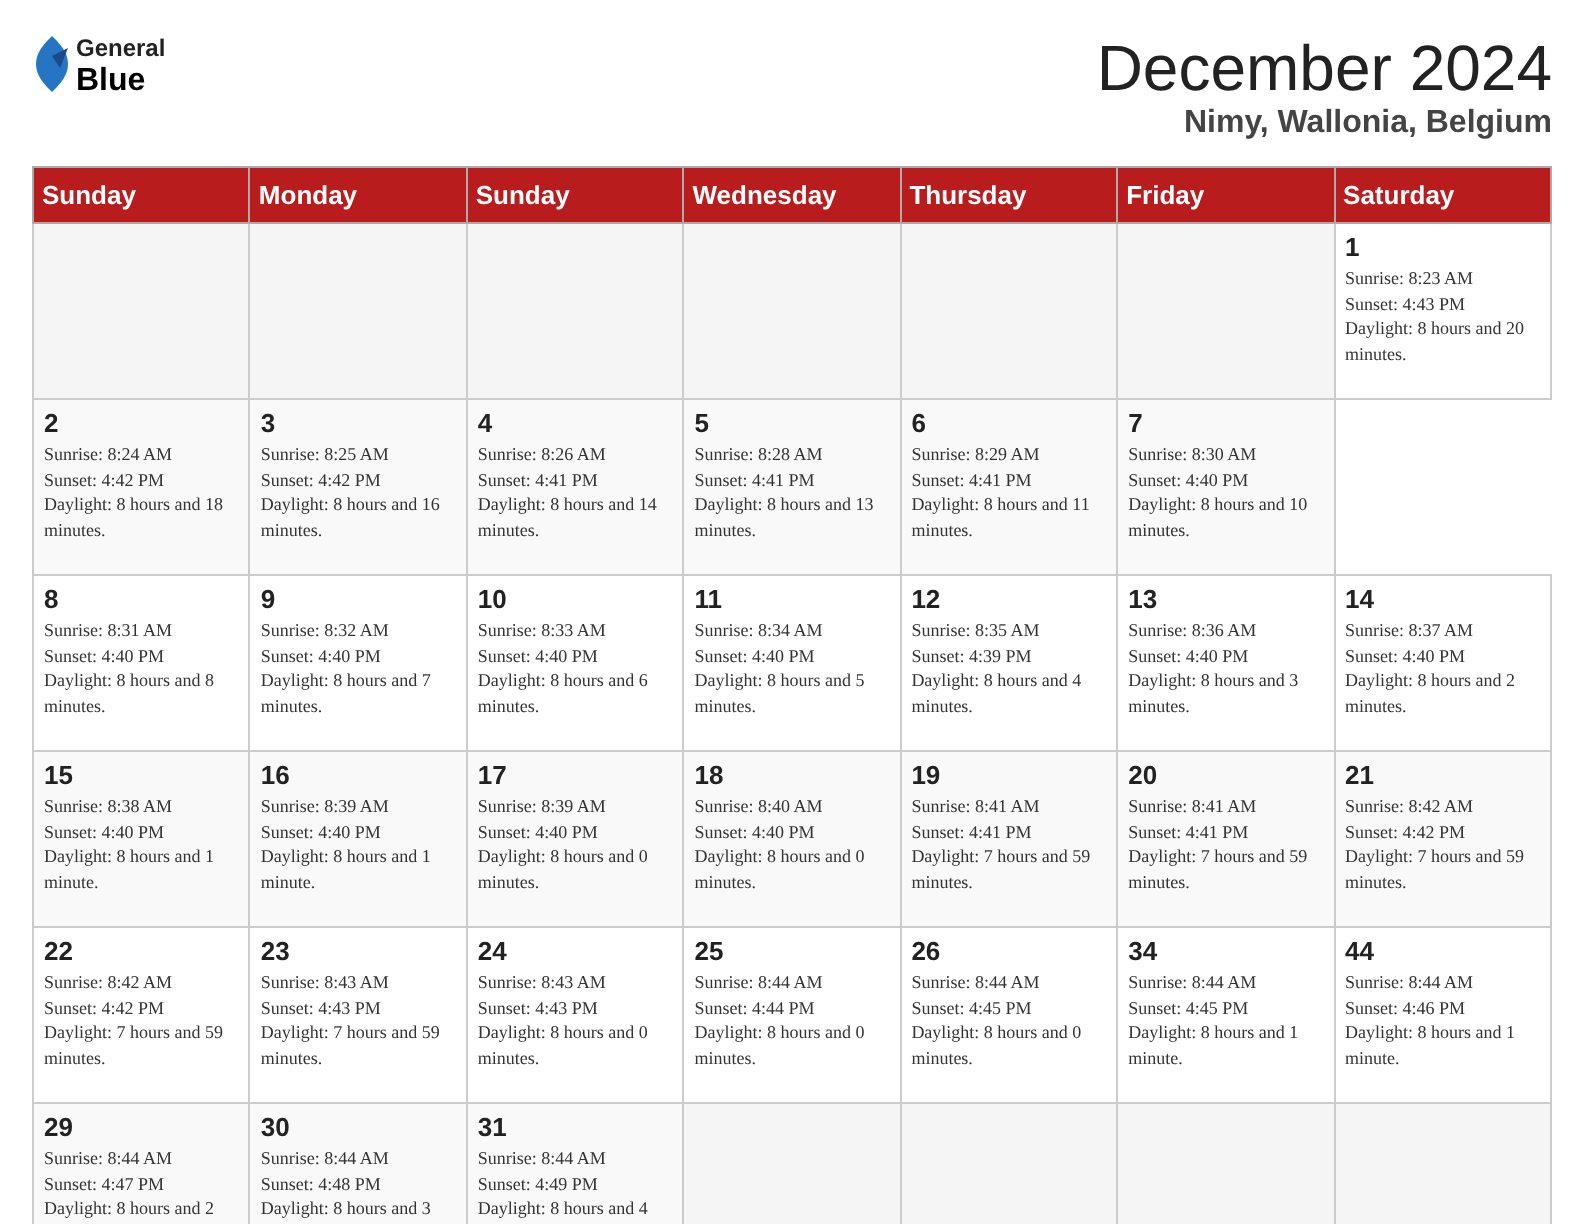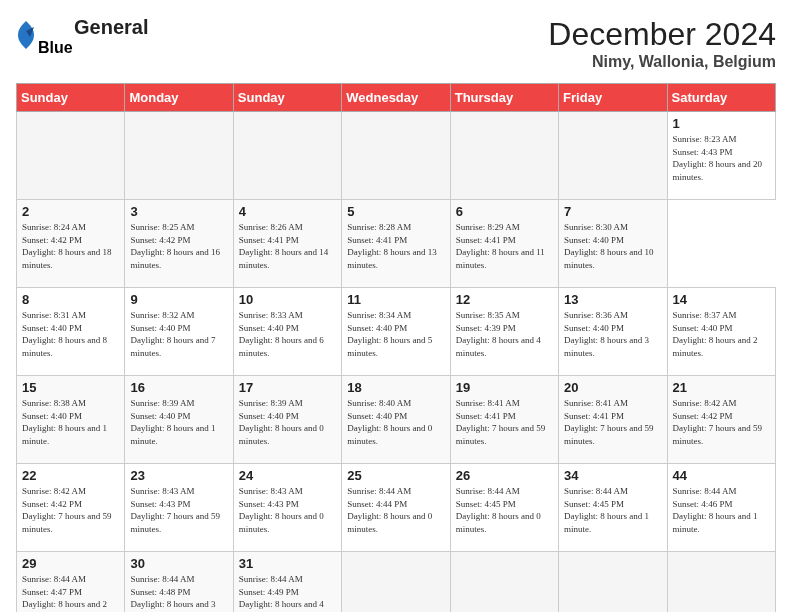--- a/index.html
+++ b/index.html
@@ -33,21 +33,21 @@
       font-size: 16px;
       font-weight: bold;
       color: #444;
     }
     table {
       width: 100%;
       border-collapse: collapse;
       table-layout: fixed;
     }
     th {
-      background-color: #ef4444;
+      background-color: #b91c1c;
       color: #fff;
       font-size: 13px;
       font-weight: bold;
       padding: 6px 4px;
       text-align: left;
       border: 1px solid #aaa;
     }
     td {
       border: 1px solid #ccc;
       vertical-align: top;
@@ -81,21 +81,21 @@
 <body>
 
 <div class="header">
   <div class="logo">
   <div style="display:flex;align-items:center;gap:2px;">
     <svg width="20" height="36" viewBox="0 0 20 36" xmlns="http://www.w3.org/2000/svg">
       <path d="M10 2 C14 6, 18 10, 18 16 C18 22, 14 26, 10 30 C6 26, 2 22, 2 16 C2 10, 6 6, 10 2Z" fill="#2575c4"></path>
       <path d="M10 12 L18 8 L14 18Z" fill="#1a4a8a"></path>
     </svg>
     <div style="line-height:1.15;">
-      <div style="font-size:20px;font-weight:bold;color:#222;margin-left:36px;">General</div>
+      <div style="font-size:12px;font-weight:bold;color:#222;">General</div>
       <div style="font-size:16px;font-weight:bold;color:#000000;">Blue</div>
     </div>
   </div>
 </div>
   <div class="title-block">
     <h1>December 2024</h1>
     <h2>Nimy, Wallonia, Belgium</h2>
   </div>
 </div>
 

